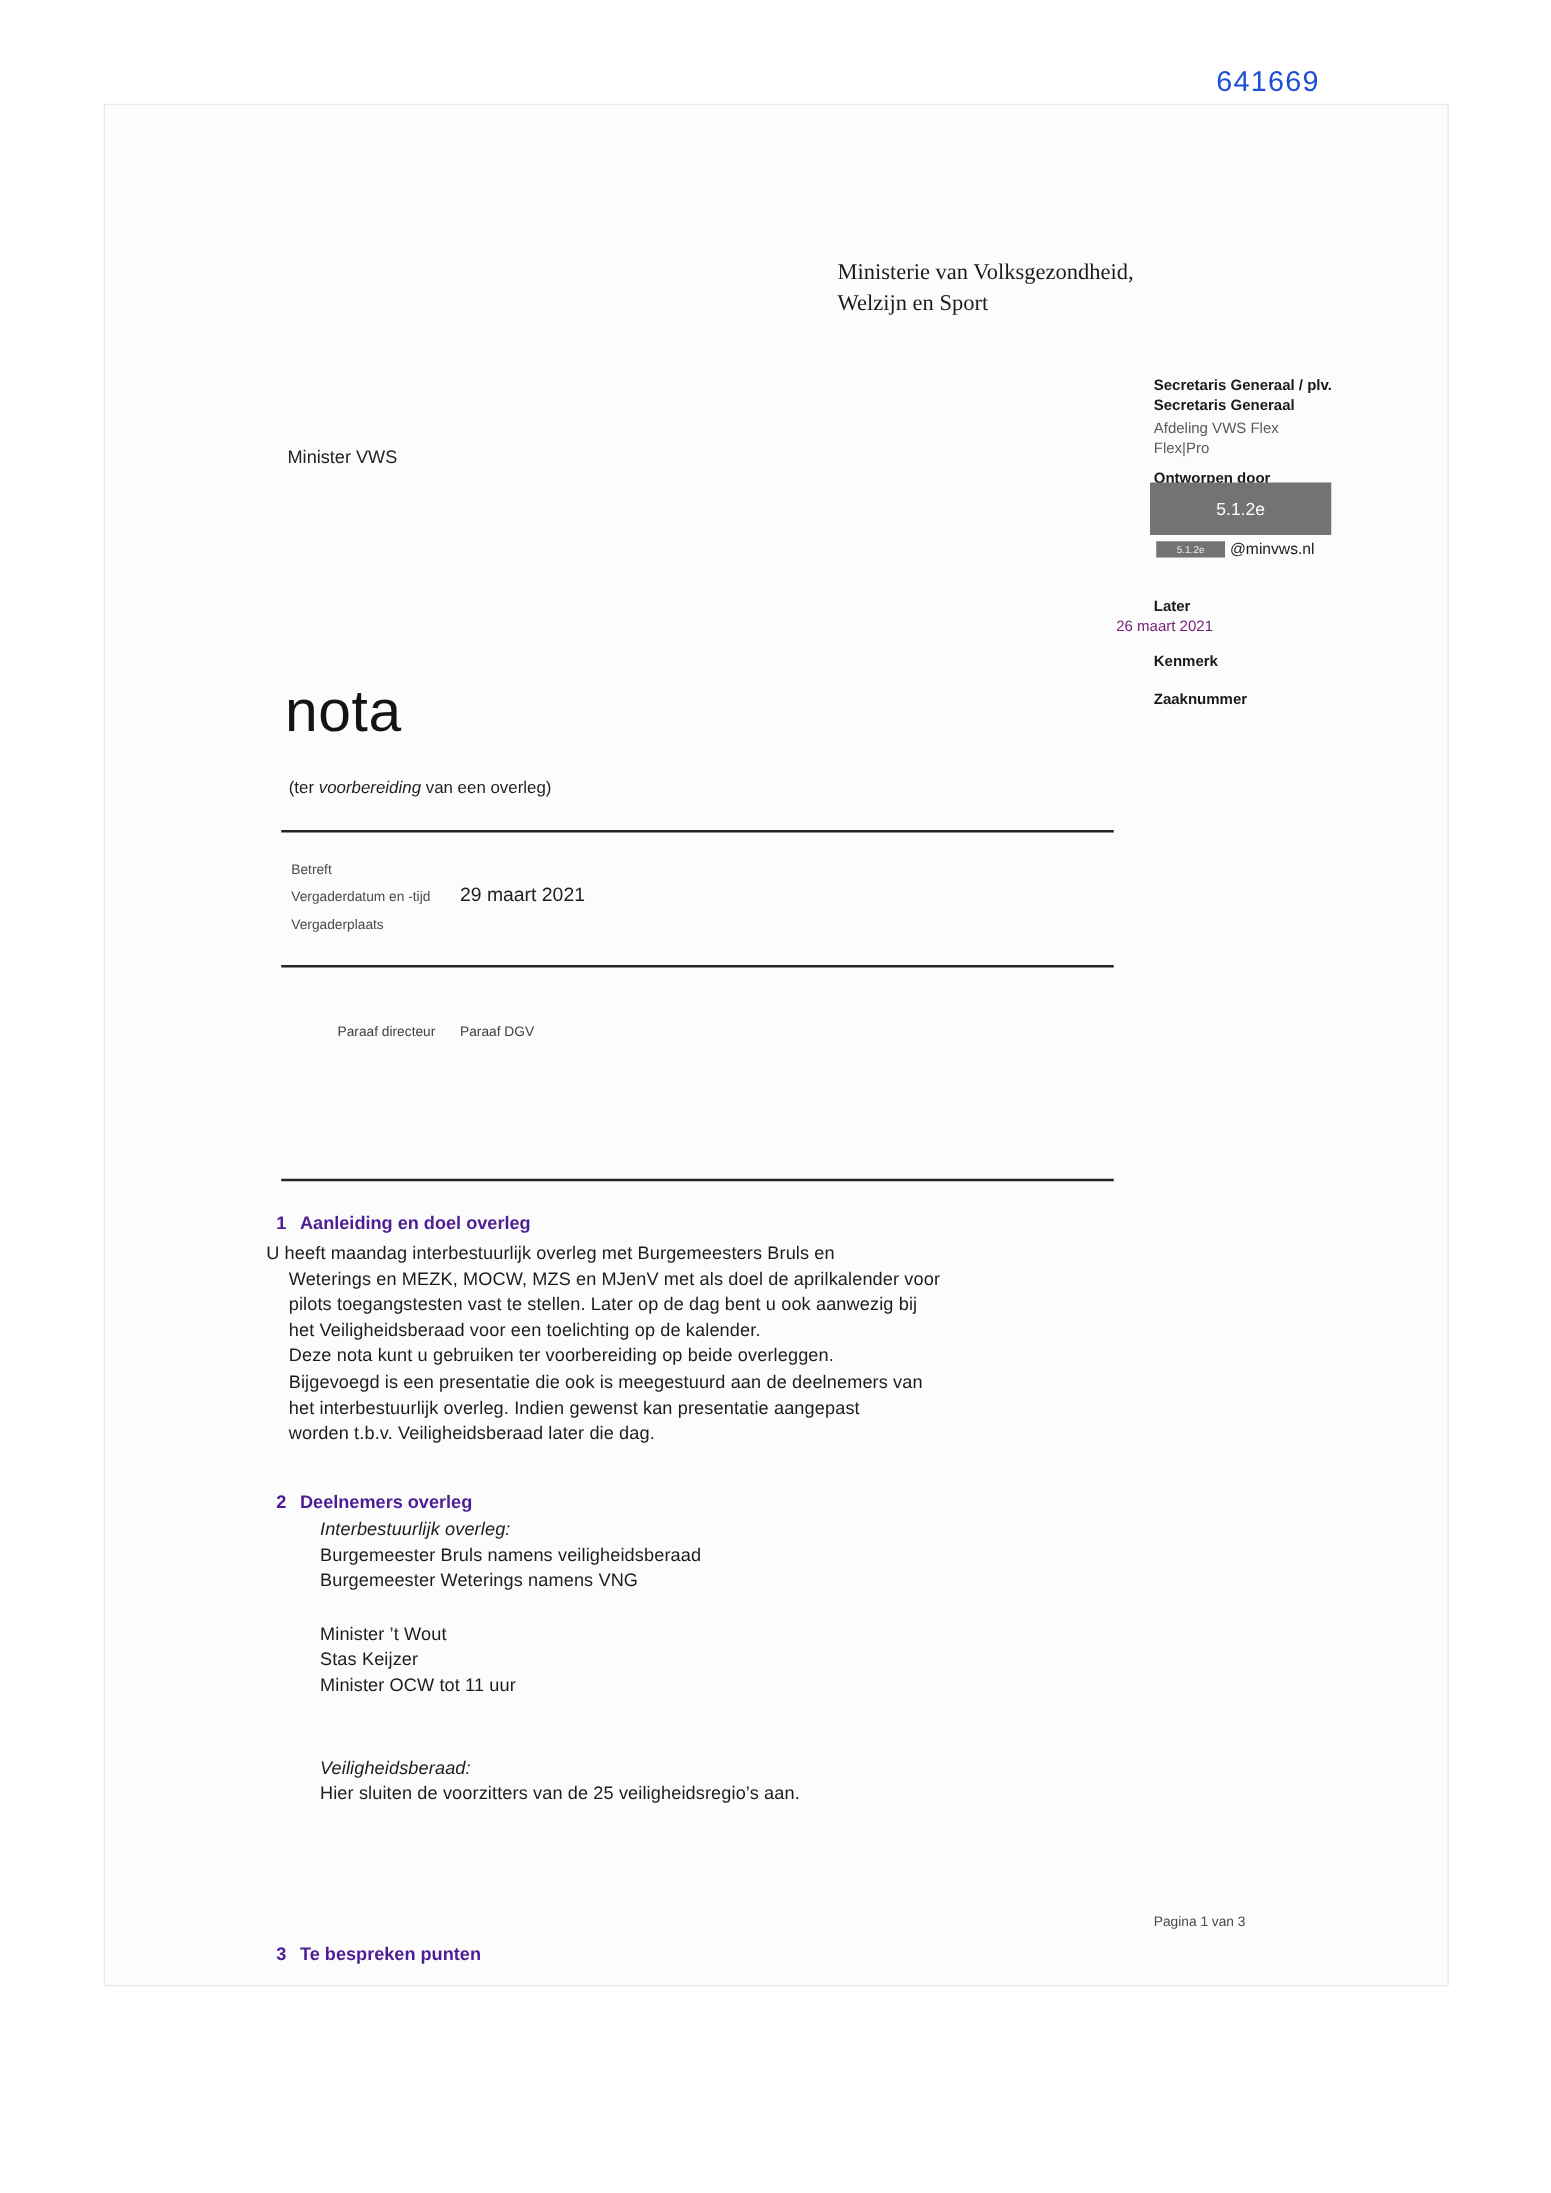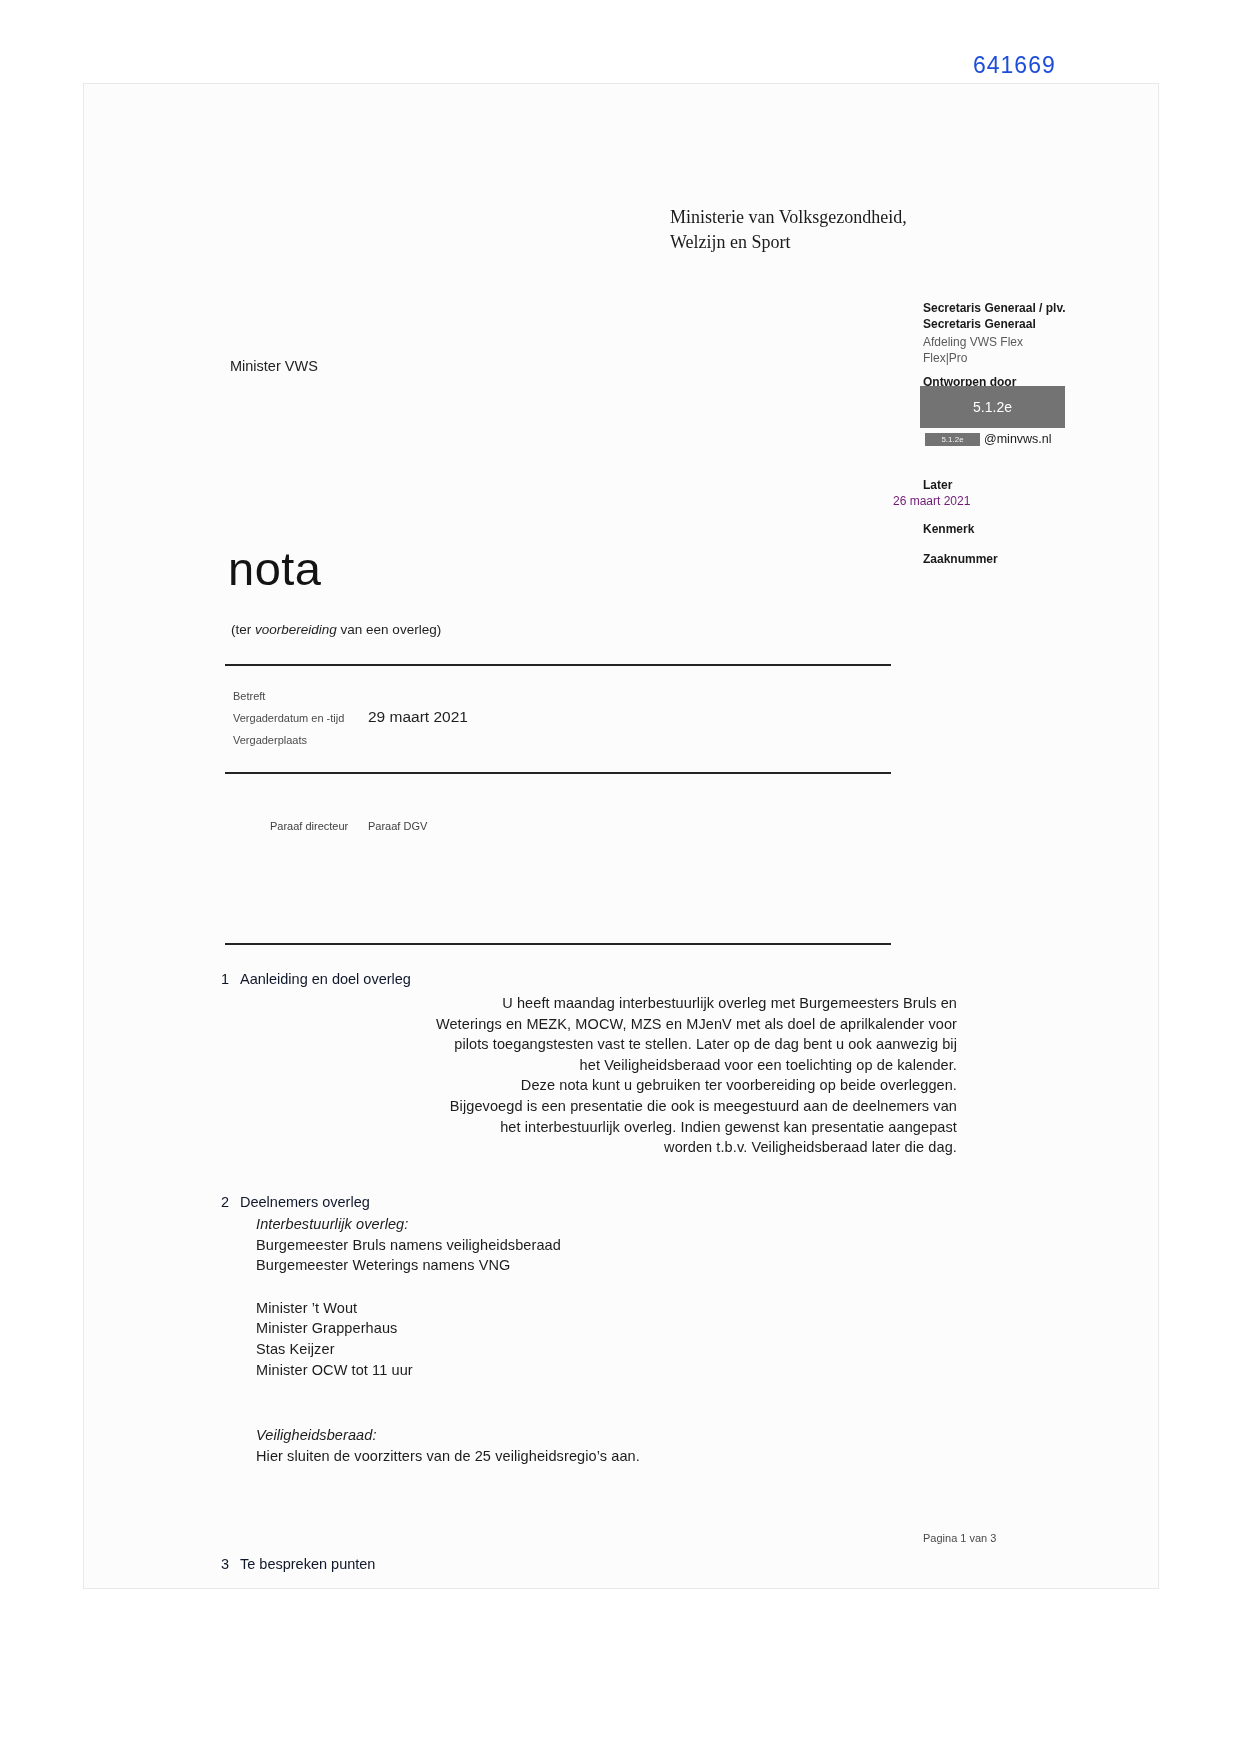--- a/index.html
+++ b/index.html
@@ -19,21 +19,21 @@
   .redact-small{width:55px;height:13px;background:#737373;color:#f2f2f2;font-size:8px;
                 text-align:center;line-height:13px;}
   .email-domain{font-size:12.5px;color:#1a1a1a;}
   .nota-title{font-size:47px;color:#141414;letter-spacing:0.5px;line-height:50px;}
   .nota-subtitle{font-size:13.5px;color:#1f1f1f;}
   .nota-subtitle em{font-style:italic;}
   .rule{height:2px;background:#242424;width:666px;left:225px;}
   .meta-label{font-size:11px;color:#4a4a4a;white-space:nowrap;}
   .meta-value{font-size:15.5px;color:#1f1f1f;white-space:nowrap;}
   .paraaf{font-size:11px;color:#3f3f3f;white-space:nowrap;}
-  .sec-heading{font-size:14.5px;font-weight:normal;color:#0f172a;white-space:nowrap;}
+  .sec-heading{font-size:14.5px;font-weight:bold;color:#4c1d95;white-space:nowrap;}
   .sec-heading .num{display:inline-block;width:19px;}
   .body-block{font-size:14.5px;line-height:20.6px;color:#1c1c1c;letter-spacing:0.1px;width:700px;}
   .body-block .outdent{margin-left:-18px;}
   .body-block .ital{font-style:italic;}
   .spacer-s{height:22px;}
   .spacer-l{height:45px;}
   .footer-page{font-size:11px;color:#4a4a4a;}
 </style>
 </head>
 <body>
@@ -78,40 +78,39 @@
 
   <div class="abs rule" style="top:772px;"></div>
 
   <div class="abs paraaf" style="left:233px;top:820px;padding-left:37px;">Paraaf directeur</div>
   <div class="abs paraaf" style="left:368px;top:820px;">Paraaf DGV</div>
 
   <div class="abs rule" style="top:943px;"></div>
 
   <div class="abs sec-heading" style="left:221px;top:971px;"><span class="num">1</span><span>Aanleiding en doel overleg</span></div>
 
-  <div class="abs body-block" style="left:257px;top:993px;text-align:right;">
+  <div class="abs body-block" style="left:231px;top:993px;">
     <div class="outdent">U heeft maandag interbestuurlijk overleg met Burgemeesters Bruls en</div>
     <div>Weterings en MEZK, MOCW, MZS en MJenV met als doel de aprilkalender voor</div>
     <div>pilots toegangstesten vast te stellen. Later op de dag bent u ook aanwezig bij</div>
     <div>het Veiligheidsberaad voor een toelichting op de kalender.</div>
     <div>Deze nota kunt u gebruiken ter voorbereiding op beide overleggen.</div>
     <div>Bijgevoegd is een presentatie die ook is meegestuurd aan de deelnemers van</div>
     <div>het interbestuurlijk overleg. Indien gewenst kan presentatie aangepast</div>
     <div>worden t.b.v. Veiligheidsberaad later die dag.</div>
   </div>
 
   <div class="abs sec-heading" style="left:221px;top:1194px;"><span class="num">2</span><span>Deelnemers overleg</span></div>
 
   <div class="abs body-block" style="left:256px;top:1214px;">
     <div class="ital">Interbestuurlijk overleg:</div>
     <div>Burgemeester Bruls namens veiligheidsberaad</div>
     <div>Burgemeester Weterings namens VNG</div>
     <div class="spacer-s"></div>
     <div>Minister ’t Wout</div>
-    <div>Minister Grapperhaus</div>
     <div>Stas Keijzer</div>
     <div>Minister OCW tot 11 uur</div>
     <div class="spacer-l"></div>
     <div class="ital">Veiligheidsberaad:</div>
     <div>Hier sluiten de voorzitters van de 25 veiligheidsregio’s aan.</div>
   </div>
 
   <div class="abs sec-heading" style="left:221px;top:1556px;"><span class="num">3</span><span>Te bespreken punten</span></div>
 
   <div class="abs footer-page" style="left:923px;top:1532px;">Pagina 1 van 3</div>

